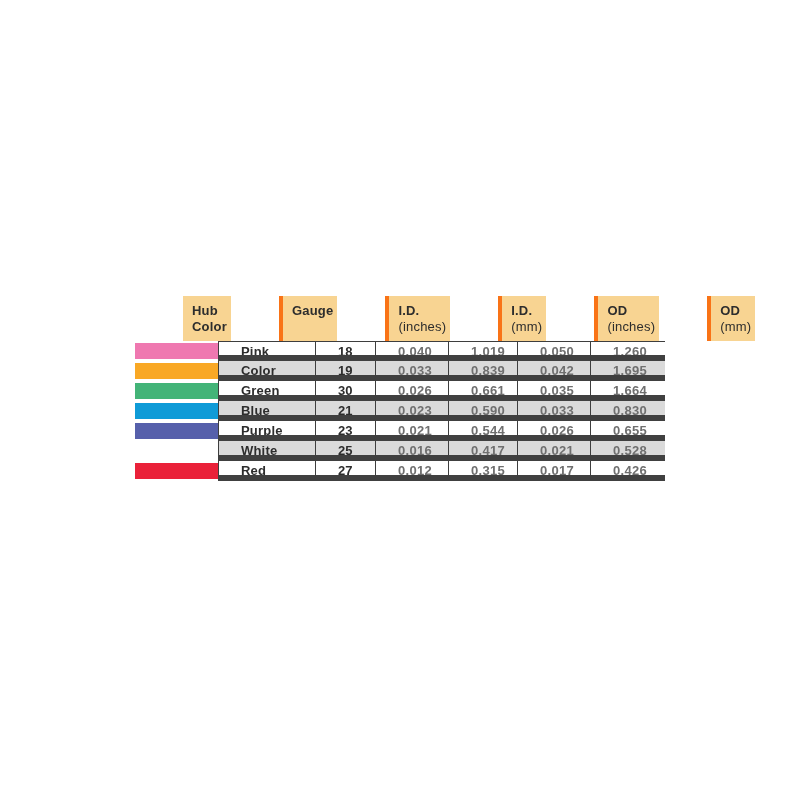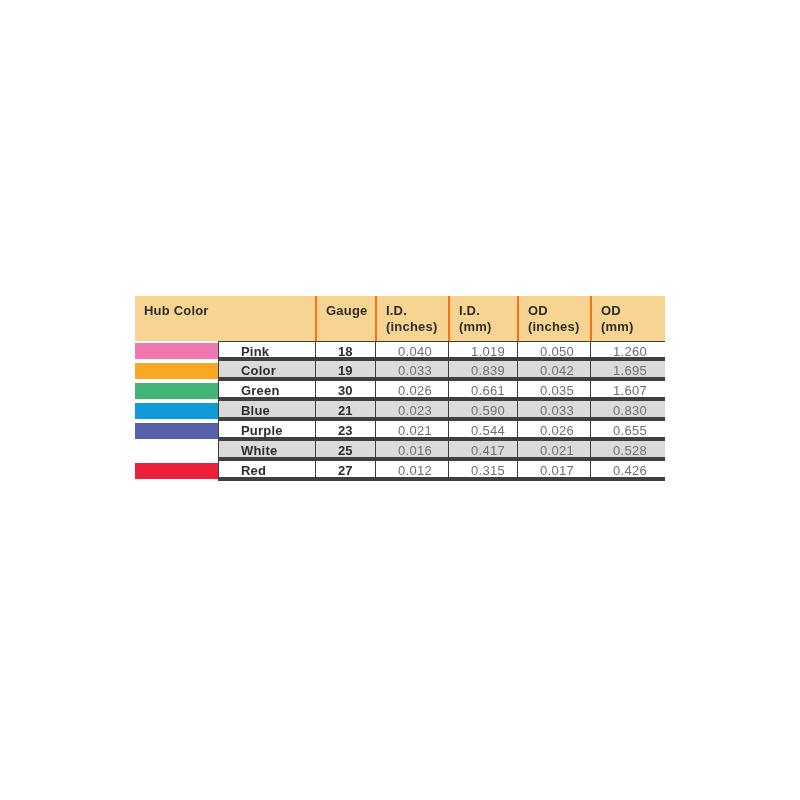--- a/index.html
+++ b/index.html
@@ -28,44 +28,46 @@
   }
   .th {
     box-sizing: border-box;
     background: #F8D492;
     color: #2D2D2D;
     font-weight: bold;
     font-size: 13px;
     line-height: 16px;
     padding: 7px 4px 0 9px;
     letter-spacing: 0.2px;
+    margin-left: 48px;
   }
-  .th + .th { border-left: 2px solid #f97316; }
+  .th + .th { border-left: 4px solid #f97316; }
   .th-hub   { width: 180px; }
   .th-gauge { width: 60px; }
   .th-c2    { width: 73px; }
   .th-c3    { width: 69px; }
   .th-c4    { width: 73px; }
   .th-c5    { width: 75px; }
-  .th .sub { display: block; font-weight: bold; }
+  .th .sub { display: block; font-weight: normal; }
   
   .tr {
     display: flex;
     height: 20px;
   }
   .td {
     box-sizing: border-box;
     font-size: 13px;
     line-height: 19px;
     padding-left: 9px;
     white-space: nowrap;
     overflow: hidden;
+    font-weight: bold;
   }
   .td.bordered {
-    border-bottom: 4px solid #404040;
+    border-bottom: 6px solid #404040;
     padding-left: 22px;
   }
   .tr.first .td.bordered { border-top: 1px solid #3E3E3E; }
   .td-swatch {
     width: 83px;
     padding: 0;
     background: #ffffff;
   }
   .swatch {
     width: 100%;
@@ -128,21 +130,21 @@
 
   <div class="tr">
     <div class="td td-swatch">
             <div class="swatch" style="background: rgb(67, 180, 120);"></div>
           </div>
     <div class="td td-name bordered">Green</div>
     <div class="td td-gauge bordered">30</div>
     <div class="td td-num td-n2 bordered">0.026</div>
     <div class="td td-num td-n3 bordered">0.661</div>
     <div class="td td-num td-n4 bordered">0.035</div>
-    <div class="td td-num td-n5 bordered">1.607</div>
+    <div class="td td-num td-n5 bordered">1.664</div>
   </div>
 
   <div class="tr alt">
     <div class="td td-swatch">
             <div class="swatch" style="background: rgb(15, 155, 215);"></div>
           </div>
     <div class="td td-name bordered">Blue</div>
     <div class="td td-gauge bordered">21</div>
     <div class="td td-num td-n2 bordered">0.023</div>
     <div class="td td-num td-n3 bordered">0.590</div>

